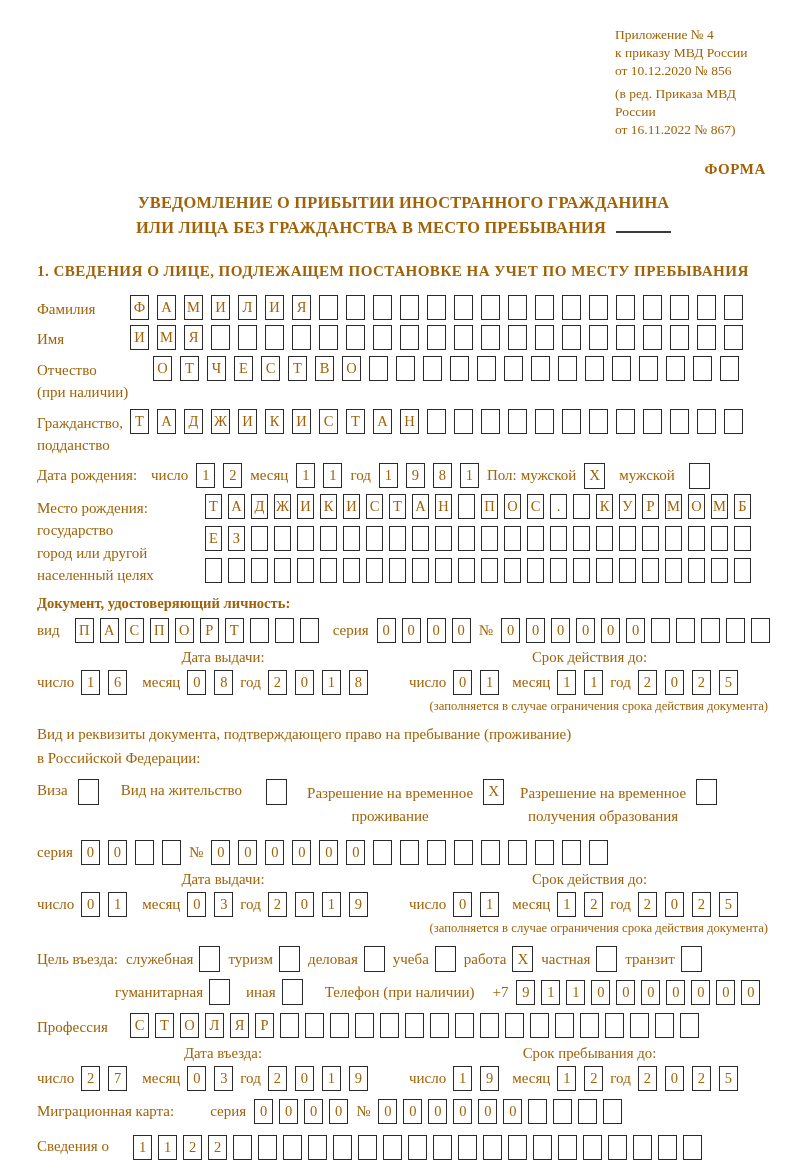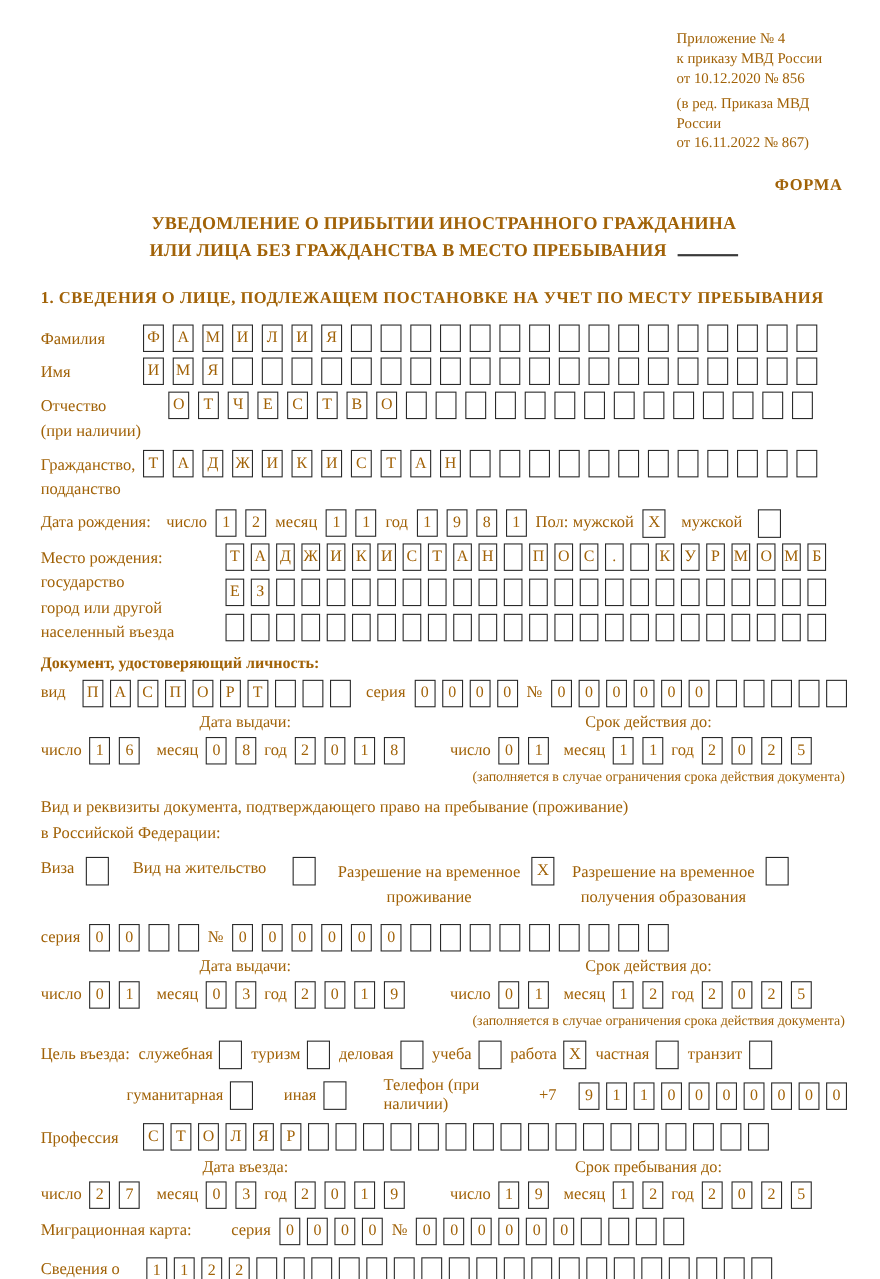--- a/index.html
+++ b/index.html
@@ -46,21 +46,21 @@
   .dp-note { font-size: 12.7px; text-align: right; margin-top: 4px; padding-right: 2px; }
 
   .intro { line-height: 1.6; margin-top: 8px; }
   .cbrow { display: flex; align-items: flex-start; margin: 9px 0 12px; }
   .cbrow .opt { display: flex; align-items: flex-start; gap: 10px; }
   .cbrow .optlbl { padding-top: 3px; }
   .cbrow .ml { text-align: center; line-height: 1.55; padding-top: 3px; }
 
   .vprow { display: flex; align-items: center; gap: 8px; margin-bottom: 7px; margin-top: 10px; }
   .vp { display: inline-flex; align-items: center; gap: 6px; }
-  .vprow2 { display: flex; align-items: center; gap: 20px; margin-bottom: 8px; padding-left: 78px; }
+  .vprow2 { display: flex; align-items: center; gap: 8px; margin-bottom: 8px; padding-left: 78px; }
 </style>
 </head>
 <body>
 
 <div class="page">
 
   <div class="appendix">
     <div>Приложение № 4</div>
     <div>к приказу МВД России</div>
     <div>от 10.12.2020 № 856</div>
@@ -222,21 +222,21 @@
     <span class="checkbox">X</span>
     <span class="sp">мужской</span>
     <span class="checkbox" style="margin-left:6px;"></span>
   </div>
 
   <div class="row">
     <div class="lbl w168">
       <div>Место рождения:</div>
       <div>государство</div>
       <div>город или другой</div>
-      <div>населенный въезда</div>
+      <div>населенный целях</div>
     </div>
     <div class="stack">
       <div class="cells tight">
           <span class="cell">Т</span>
           <span class="cell">А</span>
           <span class="cell">Д</span>
           <span class="cell">Ж</span>
           <span class="cell">И</span>
           <span class="cell">К</span>
           <span class="cell">И</span>

